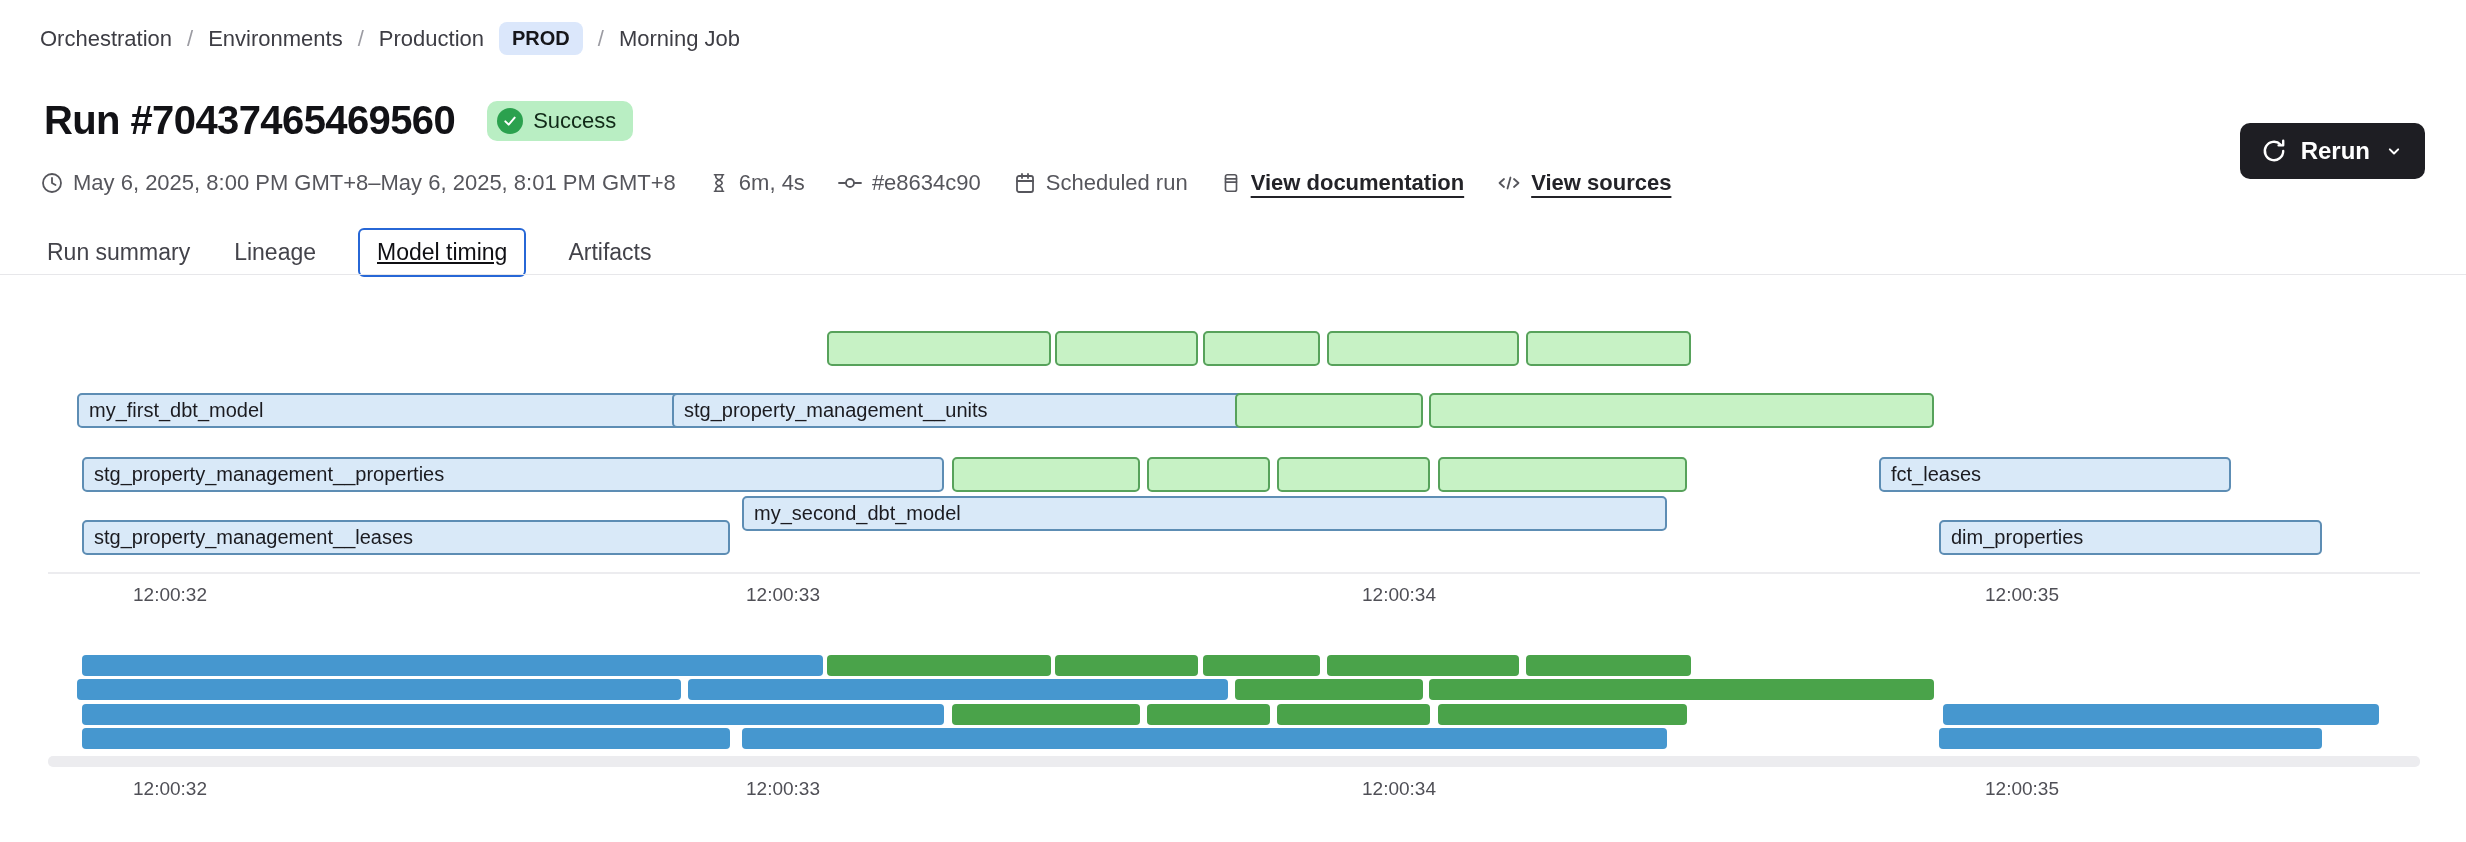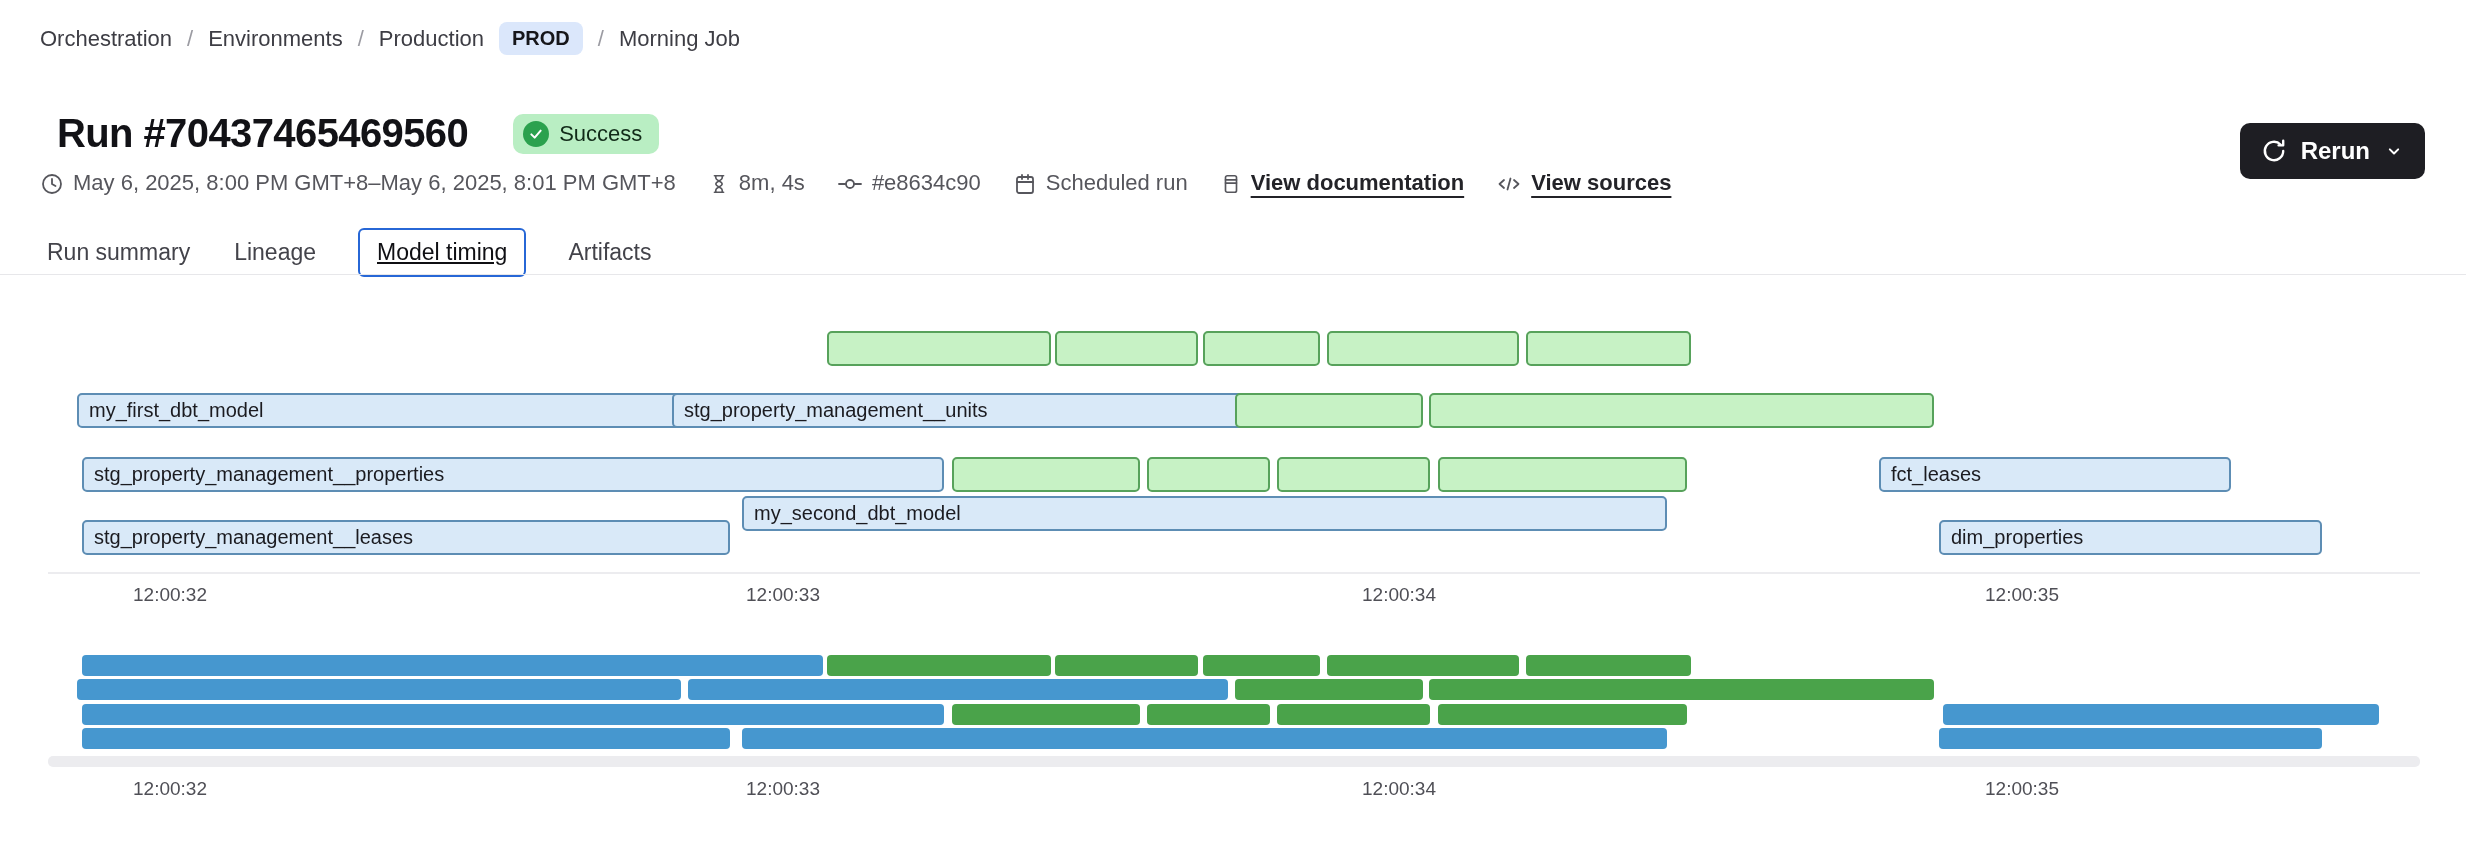--- a/index.html
+++ b/index.html
@@ -8,30 +8,30 @@
 
   
   .breadcrumb { position:absolute; left:40px; top:22px; display:flex; align-items:center; gap:15px; font-size:22px; color:#3d3d44; }
   .crumb { white-space:nowrap; cursor:pointer; }
   .crumb.current { cursor:default; }
   .crumb-sep { color:#9b9ba2; }
   .env-badge { background:#dbe7fb; color:#16161a; font-weight:700; font-size:20px; padding:5px 13px; border-radius:8px; }
 
   
   .title-row { position:absolute; left:40px; top:94px; display:flex; align-items:center; gap:28px; }
-  .run-title { margin:17px; font-size:40px; font-weight:700; color:#121216; letter-spacing:-0.6px; }
+  .run-title { margin:4px; font-size:40px; font-weight:700; color:#121216; letter-spacing:-0.6px; }
   .status-badge { display:flex; align-items:center; gap:10px; background:#b9eec3; border-radius:10px; padding:7px 17px 7px 10px; font-size:22px; color:#112a18; }
   .check-circle { width:26px; height:26px; border-radius:50%; background:#2ba14e; display:flex; align-items:center; justify-content:center; }
 
   
   .rerun-btn { position:absolute; top:123px; right:41px; height:56px; background:#1e1e23; border:none; border-radius:10px; color:#fff; display:flex; align-items:center; gap:14px; padding:0 21px; font-size:24px; font-weight:700; font-family:inherit; cursor:pointer; }
 
   
   .meta-row { position:absolute; left:40px; top:170px; display:flex; align-items:center; gap:32px; font-size:22px; color:#56565c; }
-  .meta-item { display:flex; align-items:flex-end; gap:9px; white-space:nowrap; }
+  .meta-item { display:flex; align-items:center; gap:9px; white-space:nowrap; }
   .meta-link { font-weight:700; color:#232328; text-decoration:underline; text-underline-offset:6px; text-decoration-thickness:1.5px; cursor:pointer; }
   .meta-icon { flex:0 0 auto; display:flex; }
 
   
   .tabs { position:absolute; left:45px; top:228px; display:flex; align-items:center; gap:40px; font-size:23px; color:#43434a; }
   .tab { padding:10px 2px; cursor:pointer; white-space:nowrap; }
   .tab.active { border:2.5px solid #2767d6; border-radius:6px; padding:9px 17px; color:#0f0f13;text-decoration:underline; }
   .tabs-divider { position:absolute; left:0; top:274px; width:2466px; height:1px; background:#e7e7ea; }
 
   
@@ -107,21 +107,21 @@
     </div>
     <div class="meta-item">
       <span class="meta-icon">
         <svg class="icon" width="22" height="24" viewBox="0 0 24 24">
             <path d="M7 3h10"></path>
             <path d="M7 21h10"></path>
             <path d="M8.5 3v2.5c0 3 7 3.5 7 6.5s-7 3.5-7 6.5V21"></path>
             <path d="M15.5 3v2.5c0 3-7 3.5-7 6.5s7 3.5 7 6.5V21"></path>
           </svg>
       </span>
-      <span>8m, 4s</span>
+      <span>6m, 4s</span>
     </div>
     <div class="meta-item">
       <span class="meta-icon">
         <svg class="icon" width="26" height="24" viewBox="0 0 26 24">
             <line x1="2" y1="12" x2="8.5" y2="12"></line>
             <circle cx="13" cy="12" r="4"></circle>
             <line x1="17.5" y1="12" x2="24" y2="12"></line>
           </svg>
       </span>
       <span>#e8634c90</span>

